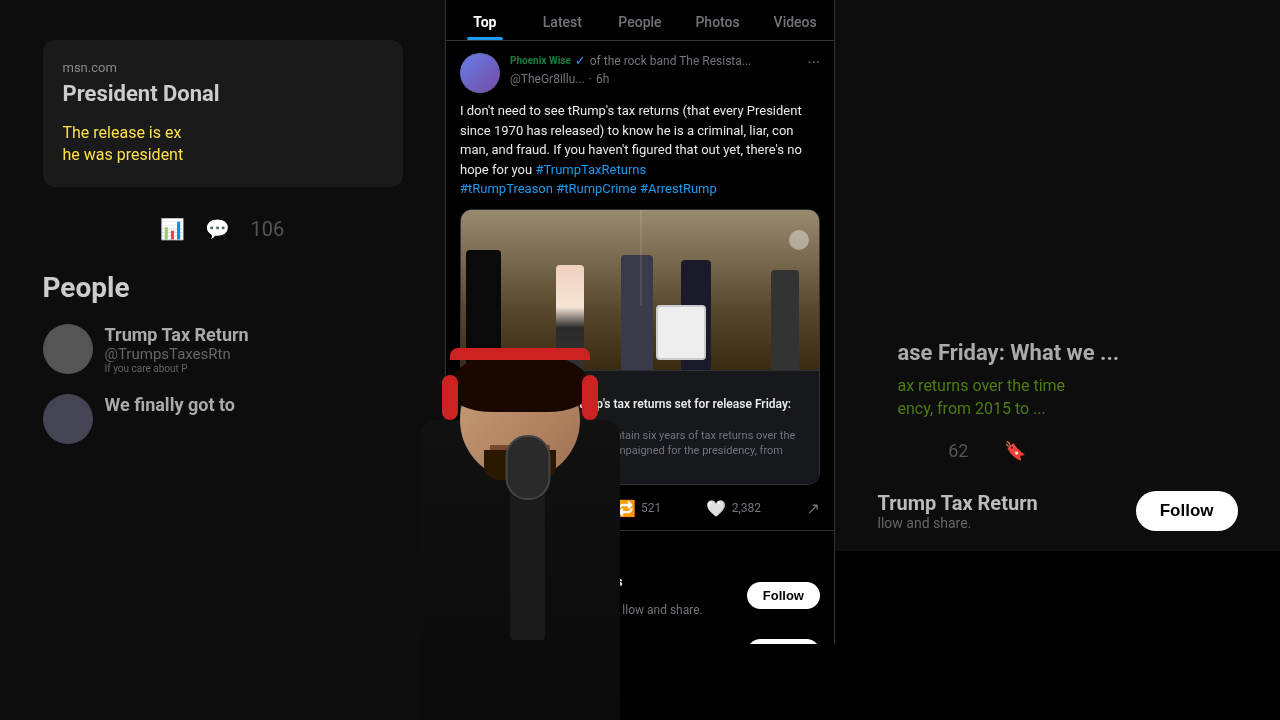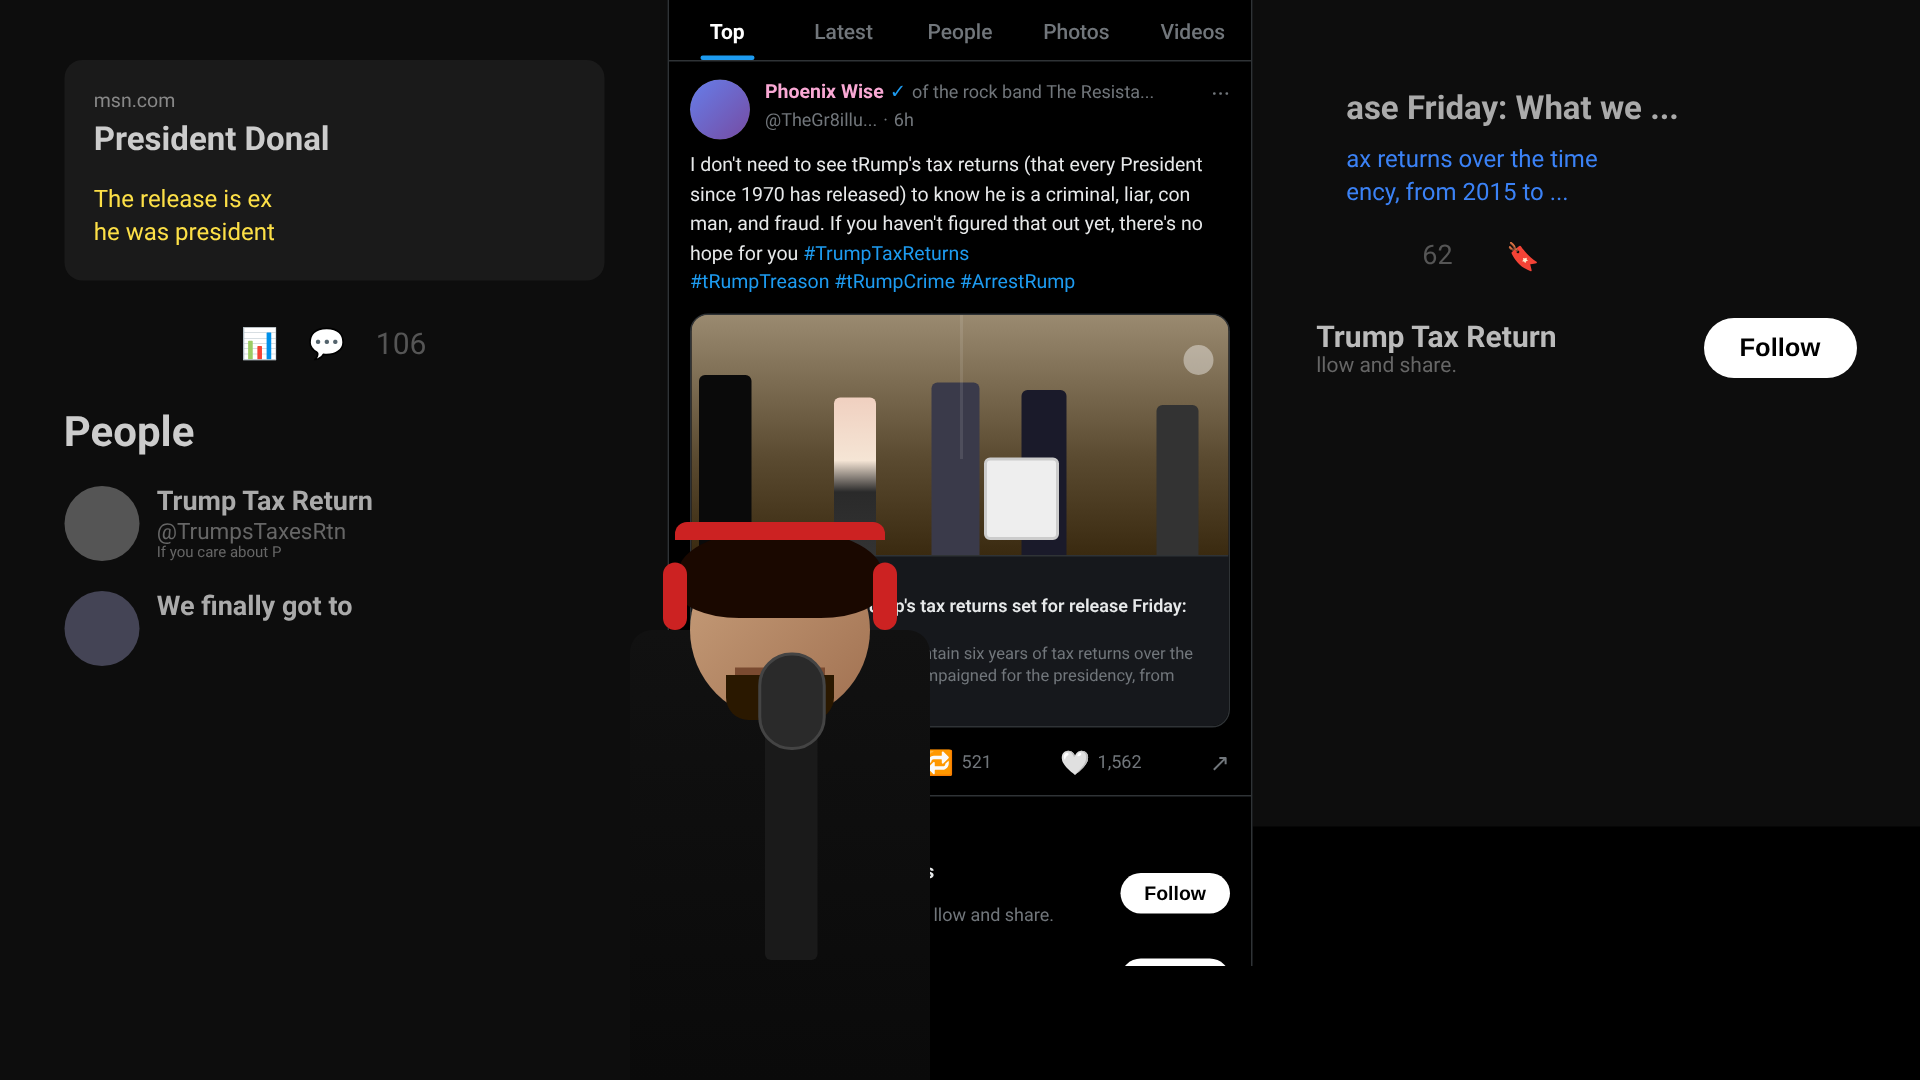--- a/index.html
+++ b/index.html
@@ -108,39 +108,39 @@
     
     .bg-right {
       position: absolute;
       right: 0; top: 0;
       width: 445px; height: 551px;
       background: #0d0d0d;
       z-index: 1;
       display: flex;
       flex-direction: column;
       align-items: center;
-      justify-content: flex-start;
+      justify-content: flex-end;
       padding-top: 40px;
       overflow: hidden;
     }
 
     .bg-right-article {
       width: 360px;
       padding: 20px;
     }
 
     .bg-right-article .title {
       color: #aaa;
       font-size: 22px;
       font-weight: 700;
       margin-bottom: 10px;
     }
 
     .bg-right-article .snippet {
-      color: #3b82f6;
+      color: #4d7c0f;
       font-size: 16px;
       line-height: 1.4;
     }
 
     .bg-right-stats {
       display: flex;
       align-items: center;
       gap: 36px;
       color: #555;
       font-size: 18px;
@@ -255,22 +255,22 @@
     }
 
     .tweet-name-row {
       display: flex;
       align-items: center;
       gap: 4px;
       flex-wrap: wrap;
     }
 
     .tweet-name {
-      color: #f9a8d4;
-      font-size: 13px;
+      color: #15803d;
+      font-size: 10px;
       font-weight: 700;
     }
 
     .tweet-verified {
       color: #1d9bf0;
       font-size: 13px;
     }
 
     .tweet-handle {
       color: #71767b;
@@ -583,21 +583,21 @@
       <div class="tweet-action">
         <span class="tweet-action-icon">💬</span>
         <span>106</span>
       </div>
       <div class="tweet-action">
         <span class="tweet-action-icon">🔁</span>
         <span>521</span>
       </div>
       <div class="tweet-action">
         <span class="tweet-action-icon">🤍</span>
-        <span>1,562</span>
+        <span>2,382</span>
       </div>
       <div class="tweet-action">
         <span class="tweet-action-icon">↗</span>
       </div>
     </div>
   </div>
 
   <div class="people-section">
     <div class="people-section-title">People</div>
 

